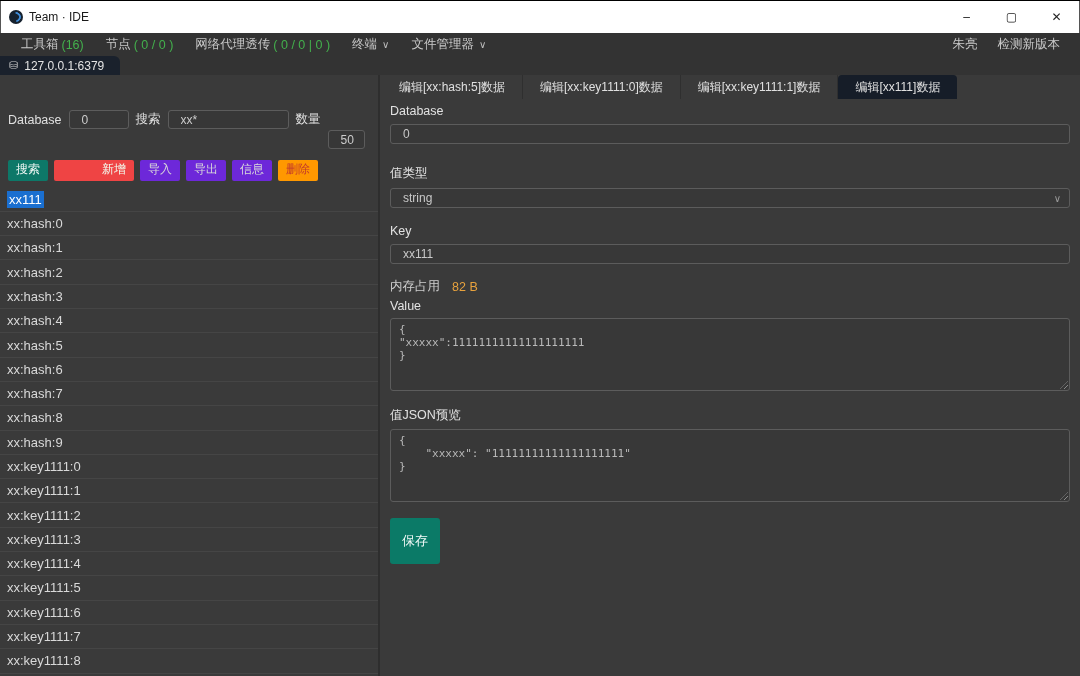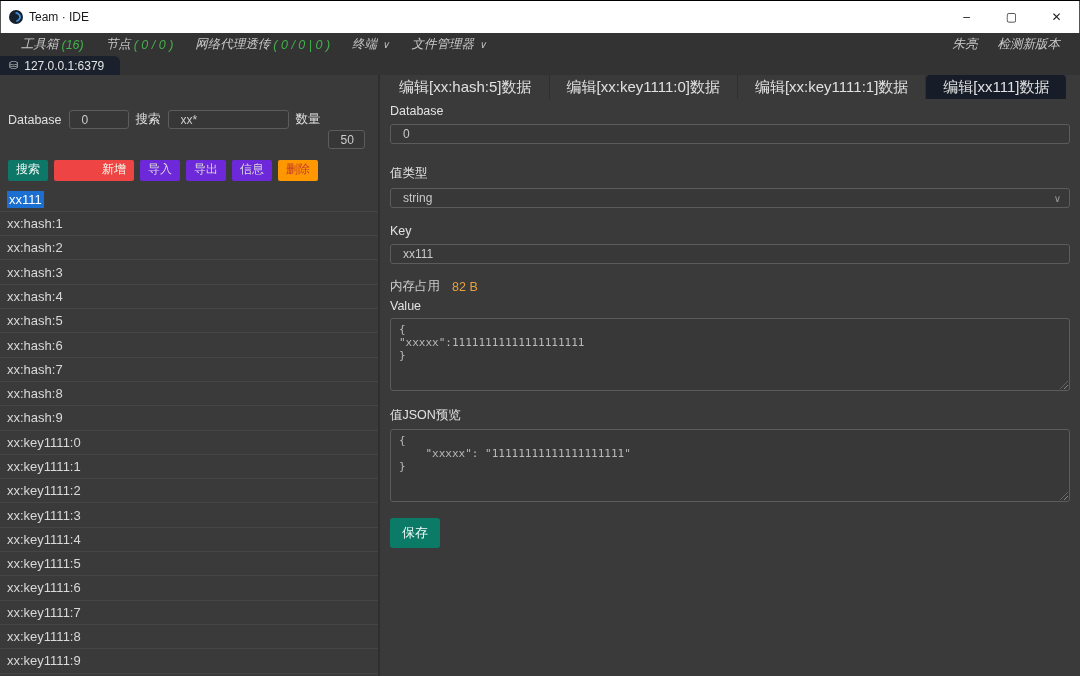--- a/index.html
+++ b/index.html
@@ -26,21 +26,21 @@
   }
   .titlebar-title { font-size:12px; color:#1a1a1a; }
   .titlebar-spacer { flex:1; }
   .win-btn {
     width:45px; height:22px; display:flex; align-items:center; justify-content:center;
     font-size:12px; color:#222; cursor:default;
   }
   
   .menubar {
     height:23px; background:#333333; display:flex; align-items:center;
-    font-size:12.5px; color:#c9c9c9; padding:0 10px;font-style:italic;
+    font-size:12.5px; color:#c9c9c9; padding:0 10px;
   }
   .menu-item { padding:0 11px; display:flex; align-items:center; gap:3px; white-space:nowrap; }
   .menu-item .count { color:#43b04c; }
   .menu-item .chev { font-size:10px; color:#bdbdbd; margin-left:2px; }
   .menubar-spacer { flex:1; }
   .menu-right { padding:0 10px; color:#c9c9c9; white-space:nowrap; }
   
   .tabstrip { height:19px; background:#333333; display:flex; align-items:flex-end; }
   .conn-tab {
     height:19px; background:#1a212c; color:#e3e3e3; font-size:12px;
@@ -82,21 +82,21 @@
   .key-list { margin-top:7px; flex:1; overflow:hidden; }
   .key-row {
     height:24.3px; display:flex; align-items:center; padding-left:7px;
     border-bottom:1px solid #454545; font-size:13px; color:#d9d9d9; cursor:default;
   }
   .key-row .sel { background:#1a6fd0; color:#ffffff; padding:1px 2px; }
   
   .editor { flex:1; display:flex; flex-direction:column; overflow:hidden; }
   .editor-tabs { height:24px; display:flex; align-items:stretch; padding-left:2px; flex:none; }
   .ed-tab {
-    display:flex; align-items:center; padding:0 17px; font-size:15px; color:#e0e0e0;
+    display:flex; align-items:center; padding:0 17px; font-size:12px; color:#e0e0e0;
     border-right:1px solid #2f2f2f; white-space:nowrap; cursor:default;
   }
   .ed-tab.active {
     background:#161d28; border-right:none; border-radius:4px 4px 0 0;
   }
   .form { padding:5px 10px 0; overflow:hidden; }
   .f-label { font-size:12.5px; color:#e2e2e2; }
   .f-input {
     width:100%; height:20px; background:#383838; border:1px solid #5c5c5c; border-radius:3px;
     color:#c9c9c9; font-size:12px; padding:0 8px 0 12px; margin-top:6px; display:block;
@@ -119,21 +119,21 @@
     position:relative; display:block;
   }
   .area-wrap { position:relative; }
   .resize-h {
     position:absolute; right:2px; bottom:2px; width:8px; height:8px; pointer-events:none;
     background:repeating-linear-gradient(135deg, transparent 0 2px, #8a8a8a 2px 3px);
     clip-path:polygon(100% 0, 100% 100%, 0 100%);
   }
   .save-btn {
     margin-top:16px; background:#0b7a67; color:#f2faf8; border:none; border-radius:3px;
-    font-size:13px; padding:6px 12px; cursor:pointer; font-family:Liberation Sans, sans-serif;
+    font-size:13px; padding:14px 12px; cursor:pointer; font-family:Liberation Sans, sans-serif;
   }
 </style>
 </head>
 <body>
 
 <div class="titlebar">
   <span class="logo"></span>
   <span class="titlebar-title">Team · IDE</span>
   <span class="titlebar-spacer"></span>
   <span class="win-btn">–</span>
@@ -193,20 +193,23 @@
         <button class="btn gray">导入</button>
         <button class="btn gray">导出</button>
         <button class="btn gray">信息</button>
         <button class="btn orange">删除</button>
       </div>
     <div class="key-list" id="key-list">
         <div class="key-row">
           <span class="sel">xx111</span>
         </div>
         <div class="key-row">
+          <span>xx:hash:0</span>
+        </div>
+        <div class="key-row">
           <span>xx:hash:1</span>
         </div>
         <div class="key-row">
           <span>xx:hash:2</span>
         </div>
         <div class="key-row">
           <span>xx:hash:3</span>
         </div>
         <div class="key-row">
           <span>xx:hash:4</span>

